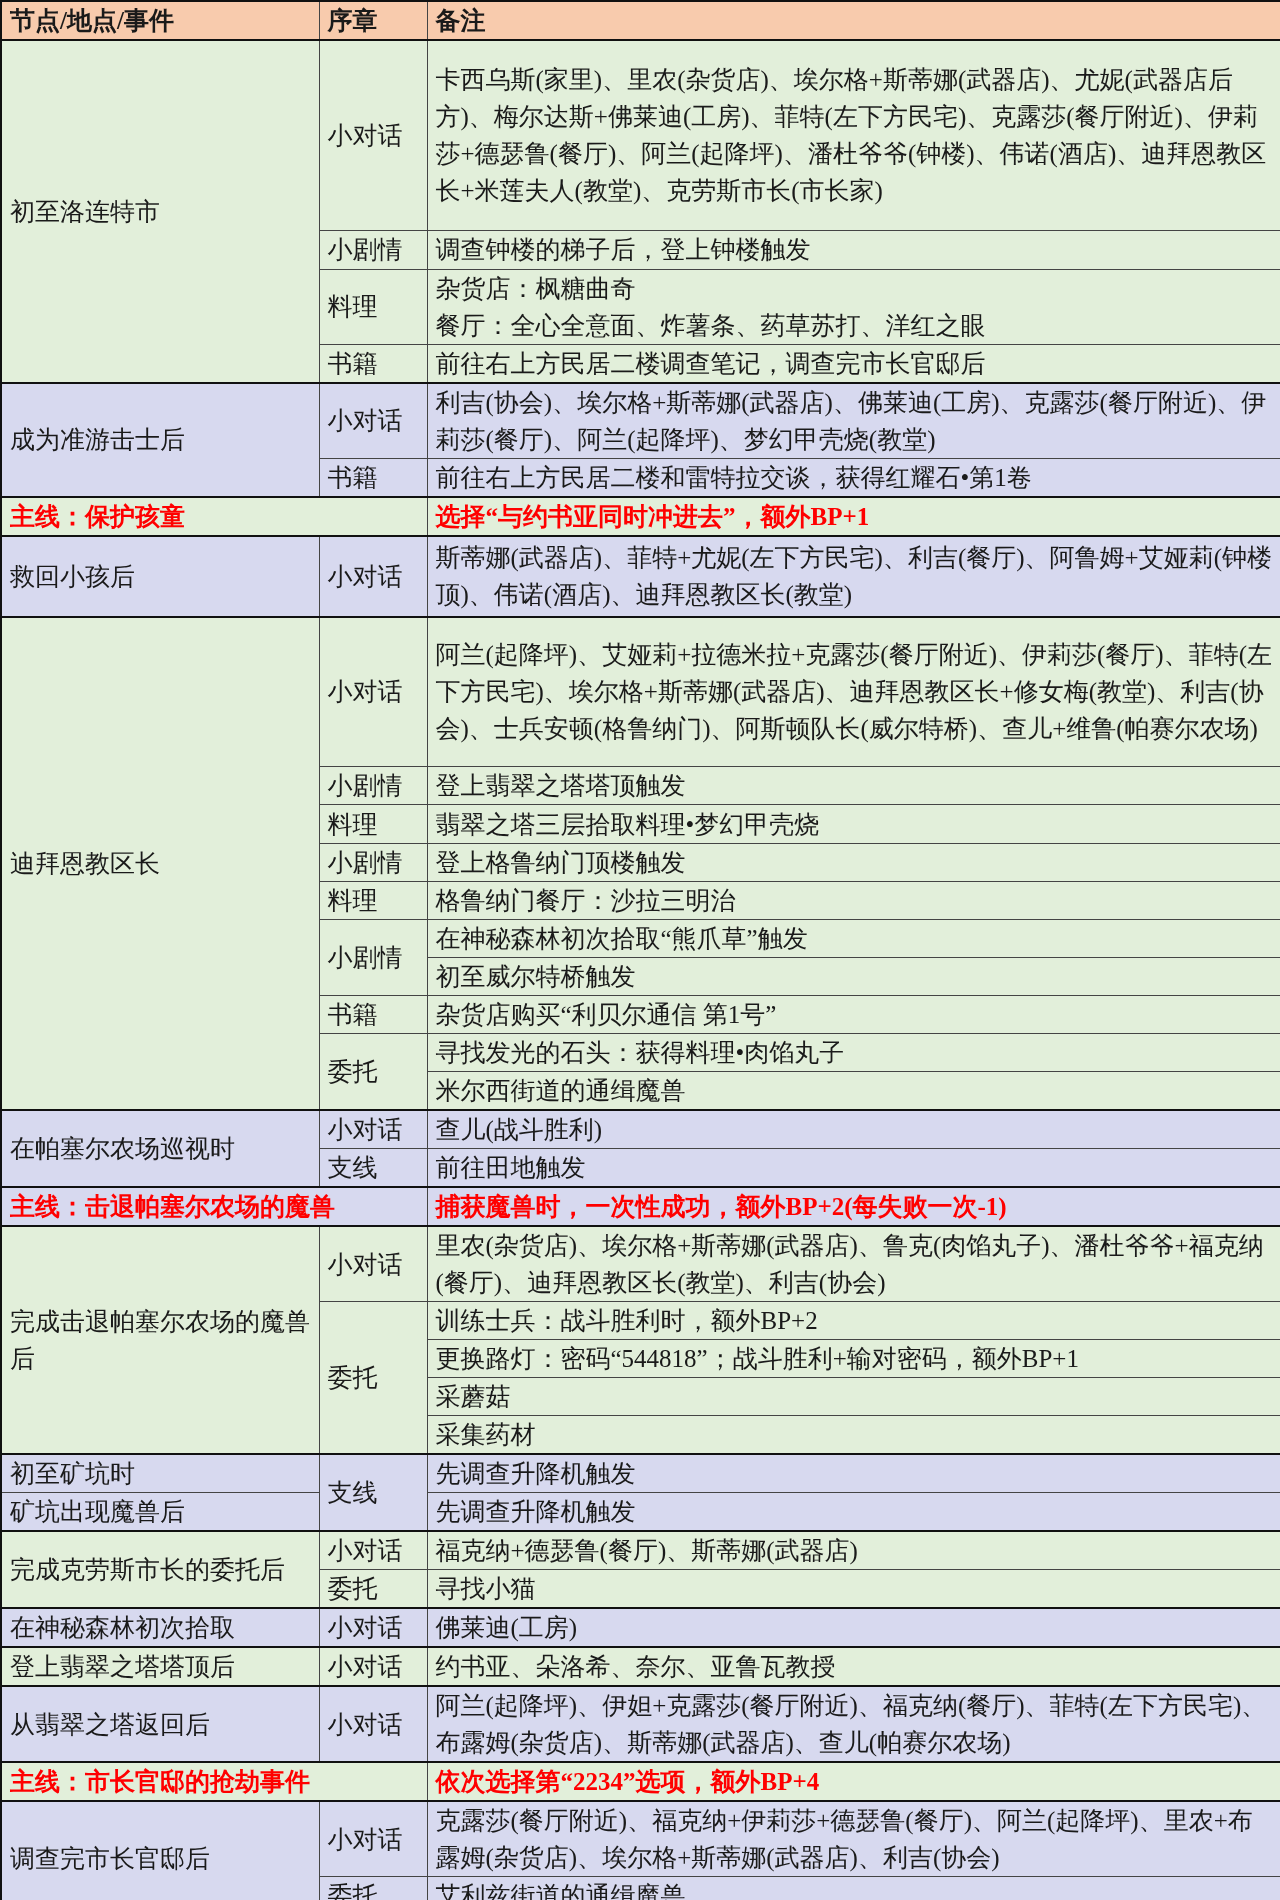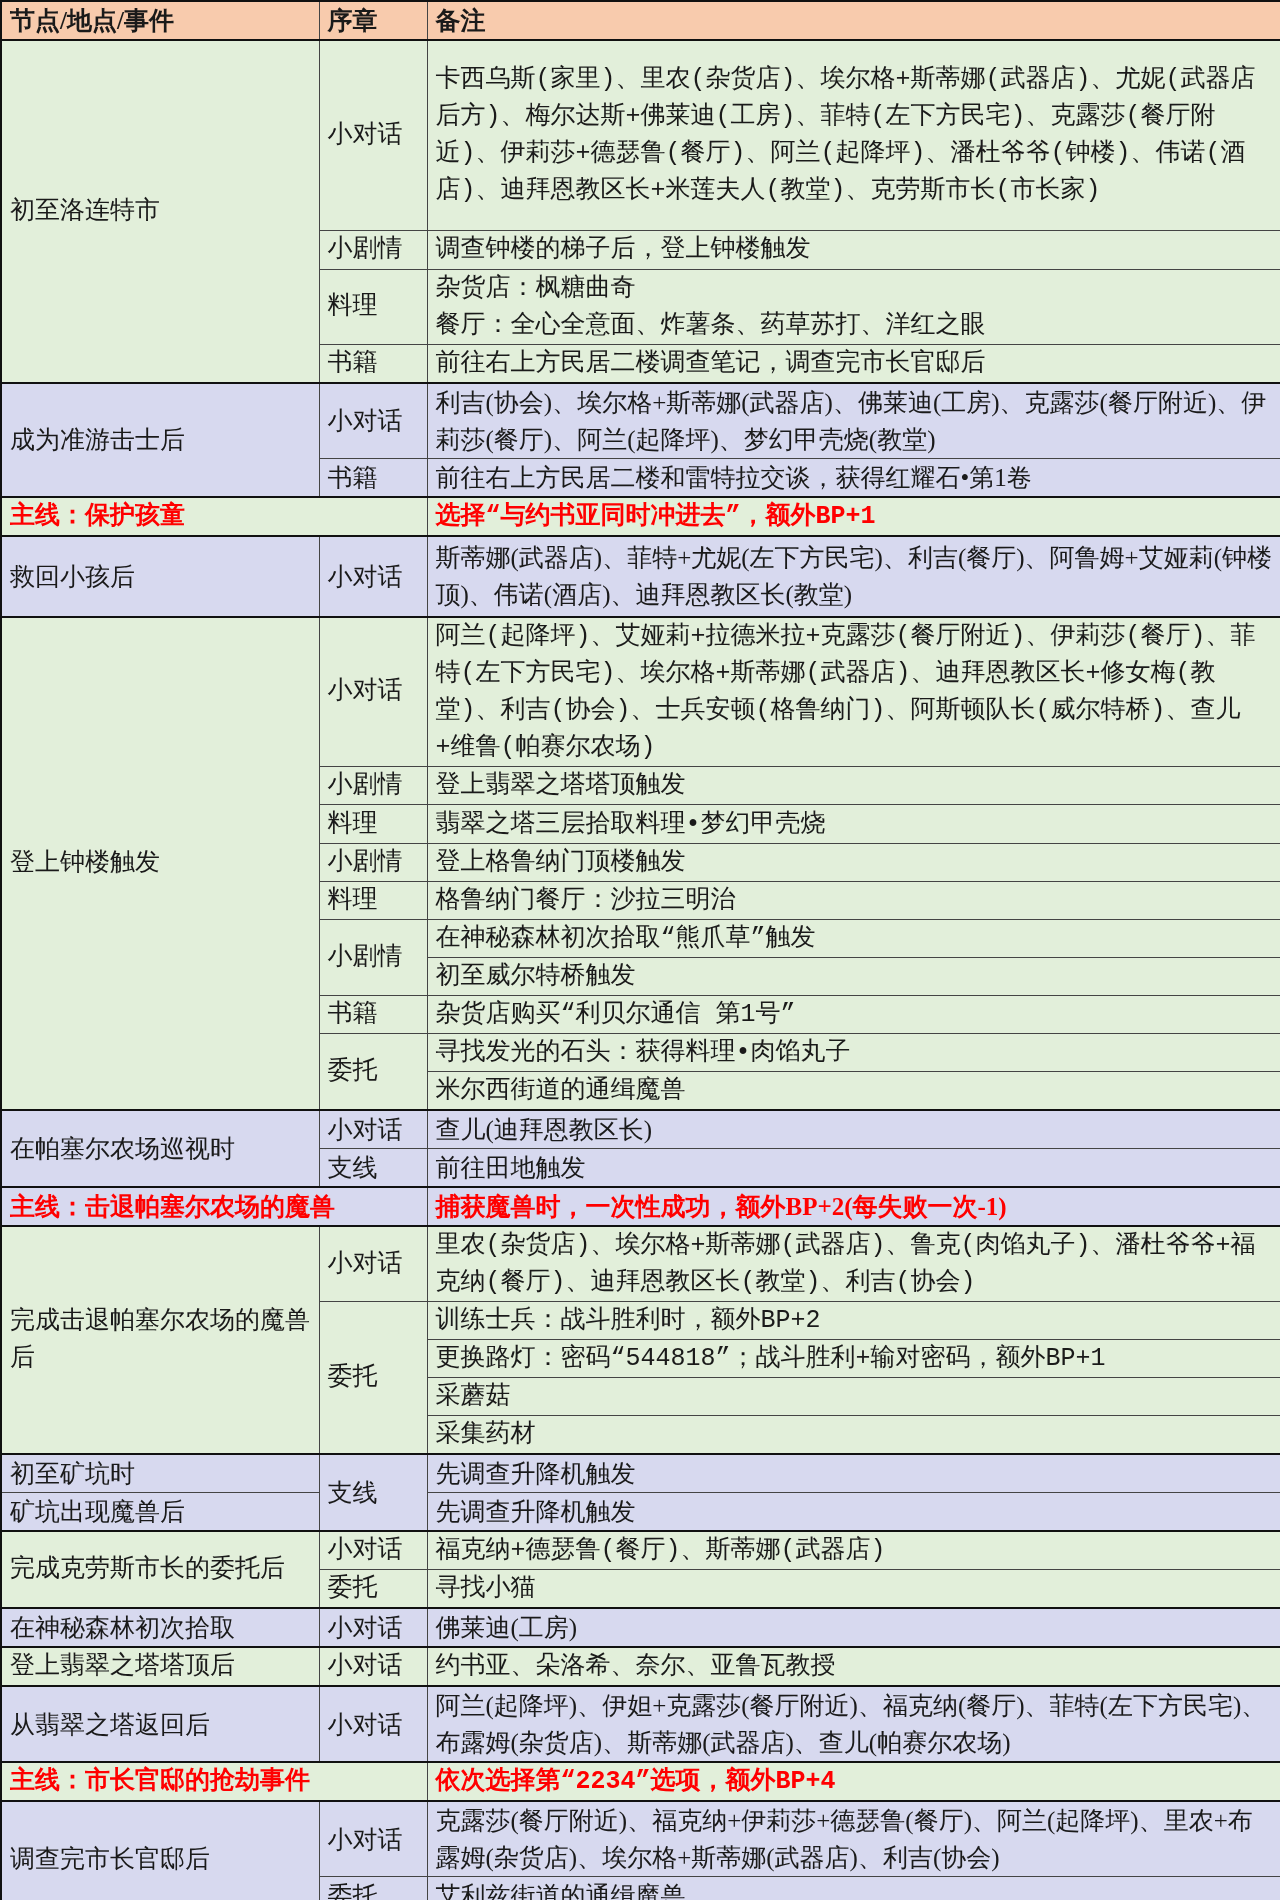--- a/index.html
+++ b/index.html
@@ -3,21 +3,21 @@
 <meta charset="utf-8">
 <style>
   html,body{margin:0;padding:0;background:#ffffff;}
   body{width:1280px;font-family:"Liberation Serif","DejaVu Serif",serif;}
   table{border-collapse:collapse;table-layout:fixed;width:1280px;border:2px solid var(--border-strong,#111);}
   td,th{border:1px solid var(--border,#444);padding:0 8px;vertical-align:middle;
         font-size:25px;line-height:37px;color:var(--body-text,#1a1a1a);
         word-break:break-all;overflow:hidden;text-align:left;font-weight:normal;}
   tr.sec td,tr.sec th{border-top:2px solid var(--border-strong,#111);}
   tr.hd th{background:var(--header-bg,#F8CBAD);font-weight:bold;}
-  tr.g td{background:var(--green-bg,#E2EFDA);font-family:Liberation Mono, monospace;}
+  tr.g td{background:var(--green-bg,#E2EFDA);}
   tr.p td{background:var(--purple-bg,#D7D9EF);}
   tr.ml td{color:var(--mainline,#FF0000);font-weight:bold;margin-top:12px;}
 </style>
 </head>
 <body>
 
 <table>
   <colgroup>
     <col style="width:318px">
       <col style="width:108px">
@@ -67,21 +67,21 @@
     <td>选择“与约书亚同时冲进去”，额外BP+1</td>
   </tr>
 
   <tr class="p sec" style="height:81px">
     <td>救回小孩后</td>
     <td>小对话</td>
     <td>斯蒂娜(武器店)、菲特+尤妮(左下方民宅)、利吉(餐厅)、阿鲁姆+艾娅莉(钟楼顶)、伟诺(酒店)、迪拜恩教区长(教堂)</td>
   </tr>
 
   <tr class="g sec" style="height:150px">
-    <td rowspan="10">登上钟楼触发</td>
+    <td rowspan="10">迪拜恩教区长</td>
     <td>小对话</td>
     <td>阿兰(起降坪)、艾娅莉+拉德米拉+克露莎(餐厅附近)、伊莉莎(餐厅)、菲特(左下方民宅)、埃尔格+斯蒂娜(武器店)、迪拜恩教区长+修女梅(教堂)、利吉(协会)、士兵安顿(格鲁纳门)、阿斯顿队长(威尔特桥)、查儿+维鲁(帕赛尔农场)</td>
   </tr>
   <tr class="g" style="height:36px">
     <td>小剧情</td>
     <td>登上翡翠之塔塔顶触发</td>
   </tr>
   <tr class="g" style="height:39px">
     <td>料理</td>
     <td>翡翠之塔三层拾取料理•梦幻甲壳烧</td>
@@ -109,21 +109,21 @@
     <td rowspan="2">委托</td>
     <td>寻找发光的石头：获得料理•肉馅丸子</td>
   </tr>
   <tr class="g" style="height:36px">
     <td>米尔西街道的通缉魔兽</td>
   </tr>
 
   <tr class="p sec" style="height:38px">
     <td rowspan="2">在帕塞尔农场巡视时</td>
     <td>小对话</td>
-    <td>查儿(迪拜恩教区长)</td>
+    <td>查儿(战斗胜利)</td>
   </tr>
   <tr class="p" style="height:37px">
     <td>支线</td>
     <td>前往田地触发</td>
   </tr>
 
   <tr class="p sec ml" style="height:36px">
     <td colspan="2">主线：击退帕塞尔农场的魔兽</td>
     <td>捕获魔兽时，一次性成功，额外BP+2(每失败一次-1)</td>
   </tr>

